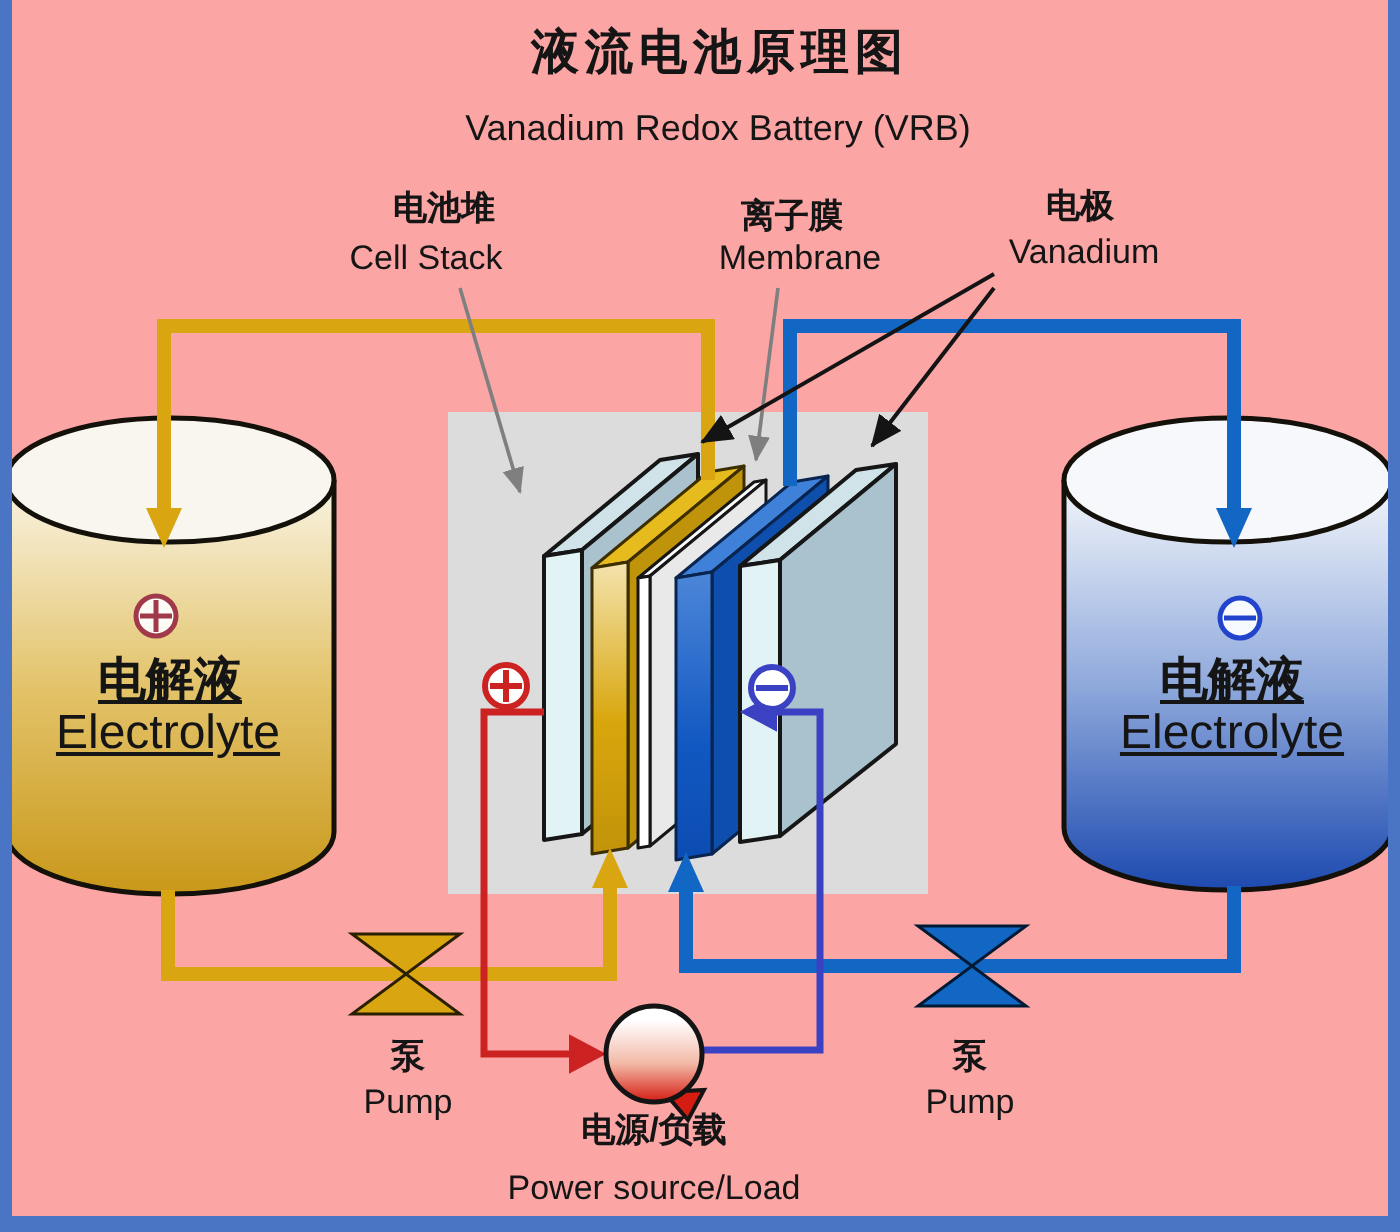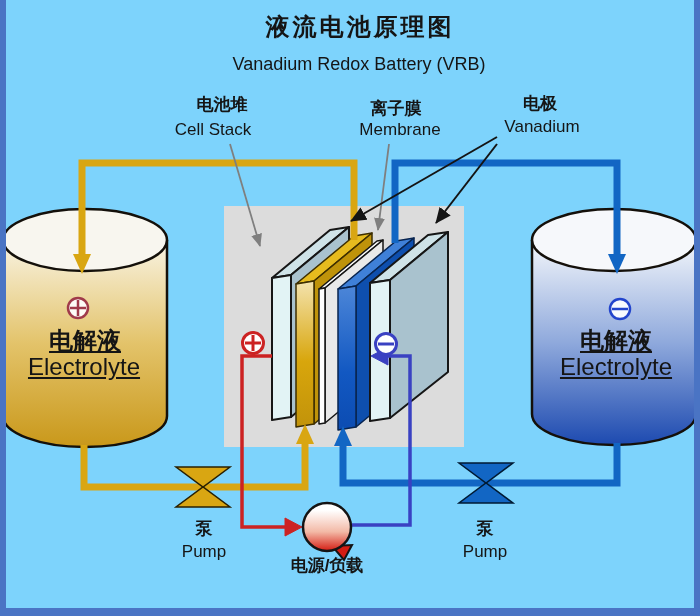--- a/index.html
+++ b/index.html
@@ -1,16 +1,16 @@
 <!DOCTYPE html>
 <html><head>
 <meta charset="utf-8">
 <style>
   html,body{margin:0;padding:0;background:#fff;}
-  .stage{position:relative;width:700px;height:616px;background:#7dd3fc;overflow:hidden;
+  .stage{position:relative;width:700px;height:616px;background:#fca5a5;overflow:hidden;
          font-family:"Liberation Sans","DejaVu Sans",sans-serif;color:#151515;}
   .stage svg{position:absolute;left:0;top:0;}
   .lbl{position:absolute;transform:translate(-50%,-50%);white-space:nowrap;line-height:1;}
   .zh{font-weight:bold;}
   .t-title{font-size:24px;font-weight:bold;letter-spacing:3px;}
   .t-sub{font-size:18px;}
   .t-call{font-size:17px;margin-left:13px;}
   .t-tank{font-size:24px;text-decoration:underline;}
   .t-small{font-size:17px;}
   .edge{position:absolute;background:#4a74c4;}
@@ -177,17 +177,18 @@
   <div class="lbl t-tank" style="left:84px;top:367px;">Electrolyte</div>
   <div class="lbl zh t-tank" style="left:616px;top:341px;">电解液</div>
   <div class="lbl t-tank" style="left:616px;top:367px;">Electrolyte</div>
 
   <div class="lbl zh t-small" style="left:204px;top:528px;">泵</div>
   <div class="lbl t-small" style="left:204px;top:551px;">Pump</div>
   <div class="lbl zh t-small" style="left:485px;top:528px;">泵</div>
   <div class="lbl t-small" style="left:485px;top:551px;">Pump</div>
 
   <div class="lbl zh t-small" style="left:327px;top:565px;">电源/负载</div>
+  <div class="lbl t-small" style="left:327px;top:594px;">Power source/Load</div>
 
   <div class="edge edge-left"></div>
   <div class="edge edge-right"></div>
   <div class="edge edge-bottom"></div>
 </div>
 
 </body></html>

